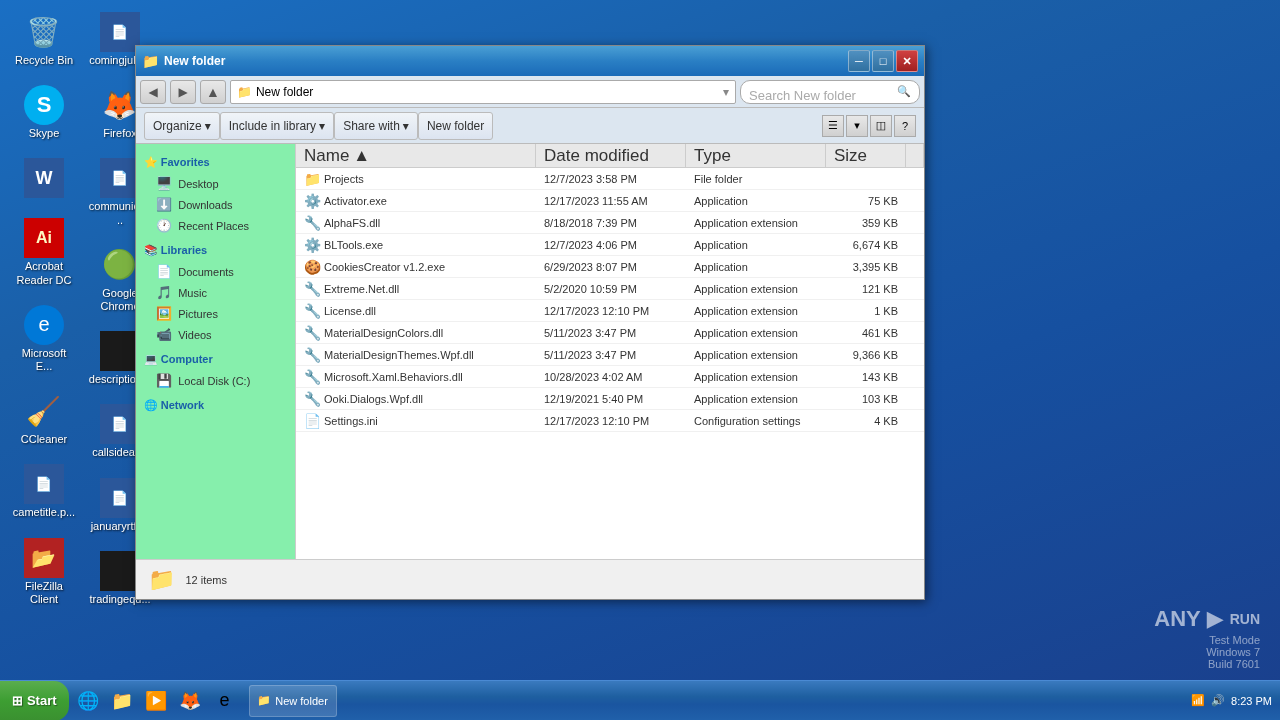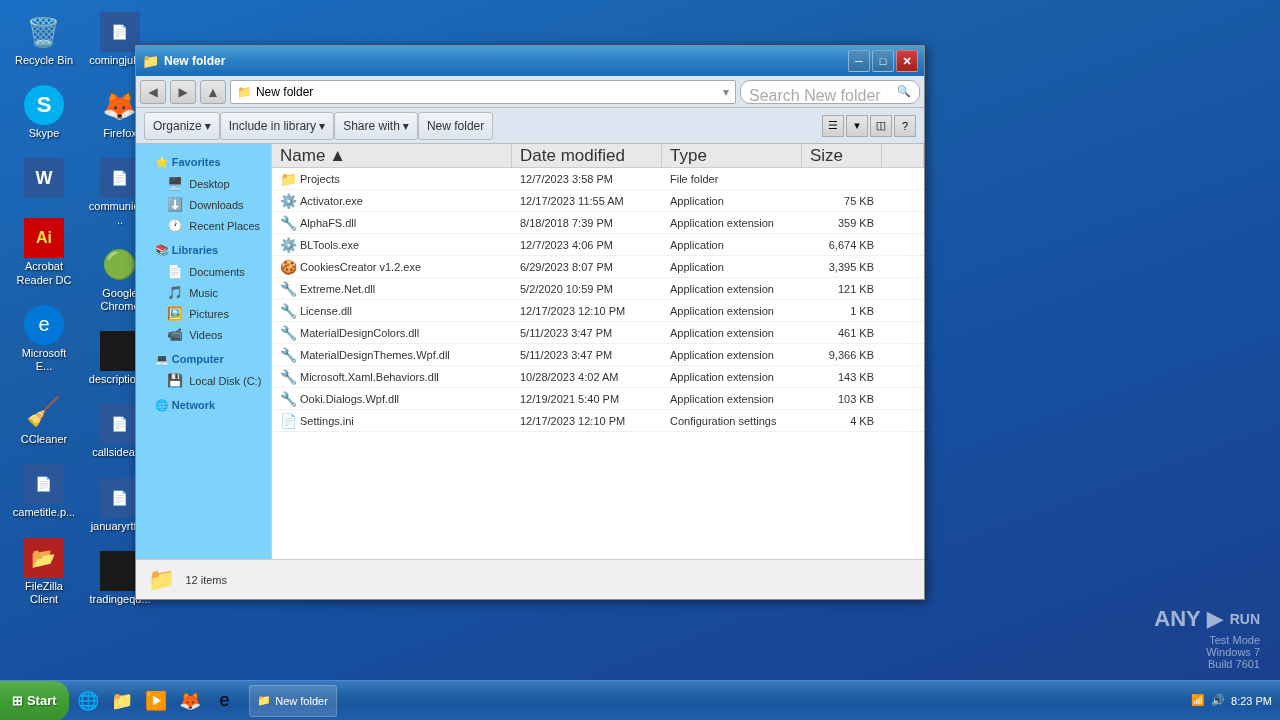--- a/index.html
+++ b/index.html
@@ -248,25 +248,25 @@
 
     
     .main-content {
       display: flex;
       flex: 1;
       overflow: hidden;
     }
 
     
     .nav-pane {
-      width: 136px;
-      background: #7dd3fc;
+      width: 160px;
+      background: #86efac;
       border-right: 1px solid #ccc;
       overflow-y: auto;
-      padding: 8px 11px;
+      padding: 8px 0;
     }
     .nav-section-header {
       padding: 4px 8px;
       font-size: 11px;
       font-weight: bold;
       color: #1a5fa8;
       cursor: pointer;
     }
     .nav-item {
       padding: 3px 8px 3px 20px;
@@ -412,21 +412,21 @@
     </div>
     <div class="desktop-icon">
       <div class="icon-img" style="background:#00aff0;border-radius:50%;color:white;font-size:22px;font-weight:bold;">S</div>
       <div class="icon-label">Skype</div>
     </div>
     <div class="desktop-icon">
       <div class="icon-img" style="background:#2b579a;color:white;font-size:18px;font-weight:bold;">W</div>
       <div class="icon-label"></div>
     </div>
     <div class="desktop-icon">
-      <div class="icon-img" style="background:#cc0000;color:#fde047;font-size:16px;font-weight:bold;">Ai</div>
+      <div class="icon-img" style="background:#cc0000;color:#fef9c3;font-size:16px;font-weight:bold;">Ai</div>
       <div class="icon-label">Acrobat Reader DC</div>
     </div>
     <div class="desktop-icon">
       <div class="icon-img" style="background:#0078d7;color:white;font-size:20px;border-radius:50%;">e</div>
       <div class="icon-label">Microsoft E...</div>
     </div>
     <div class="desktop-icon">
       <div class="icon-img">🧹</div>
       <div class="icon-label">CCleaner</div>
     </div>
@@ -487,21 +487,21 @@
     <div class="address-bar">
       <div class="nav-btn">◀</div>
       <div class="nav-btn">▶</div>
       <div class="nav-btn" style="font-size:14px;">▲</div>
       <div class="address-path">
         <span>📁</span>
         <span style="margin-left:4px;">New folder</span>
         <span style="margin-left:auto;color:#888;">▾</span>
       </div>
       <div class="search-box">
-        <span style="color:#aaa;font-size:16px;margin-top:8px;">Search New folder</span>
+        <span style="color:#aaa;font-size:13px;margin-top:8px;">Search New folder</span>
         <span style="color:#555;">🔍</span>
       </div>
     </div>
 
     <div class="toolbar">
       <button class="toolbar-btn">
         <span>Organize</span>
         <span>▾</span>
       </button>
       <button class="toolbar-btn">

